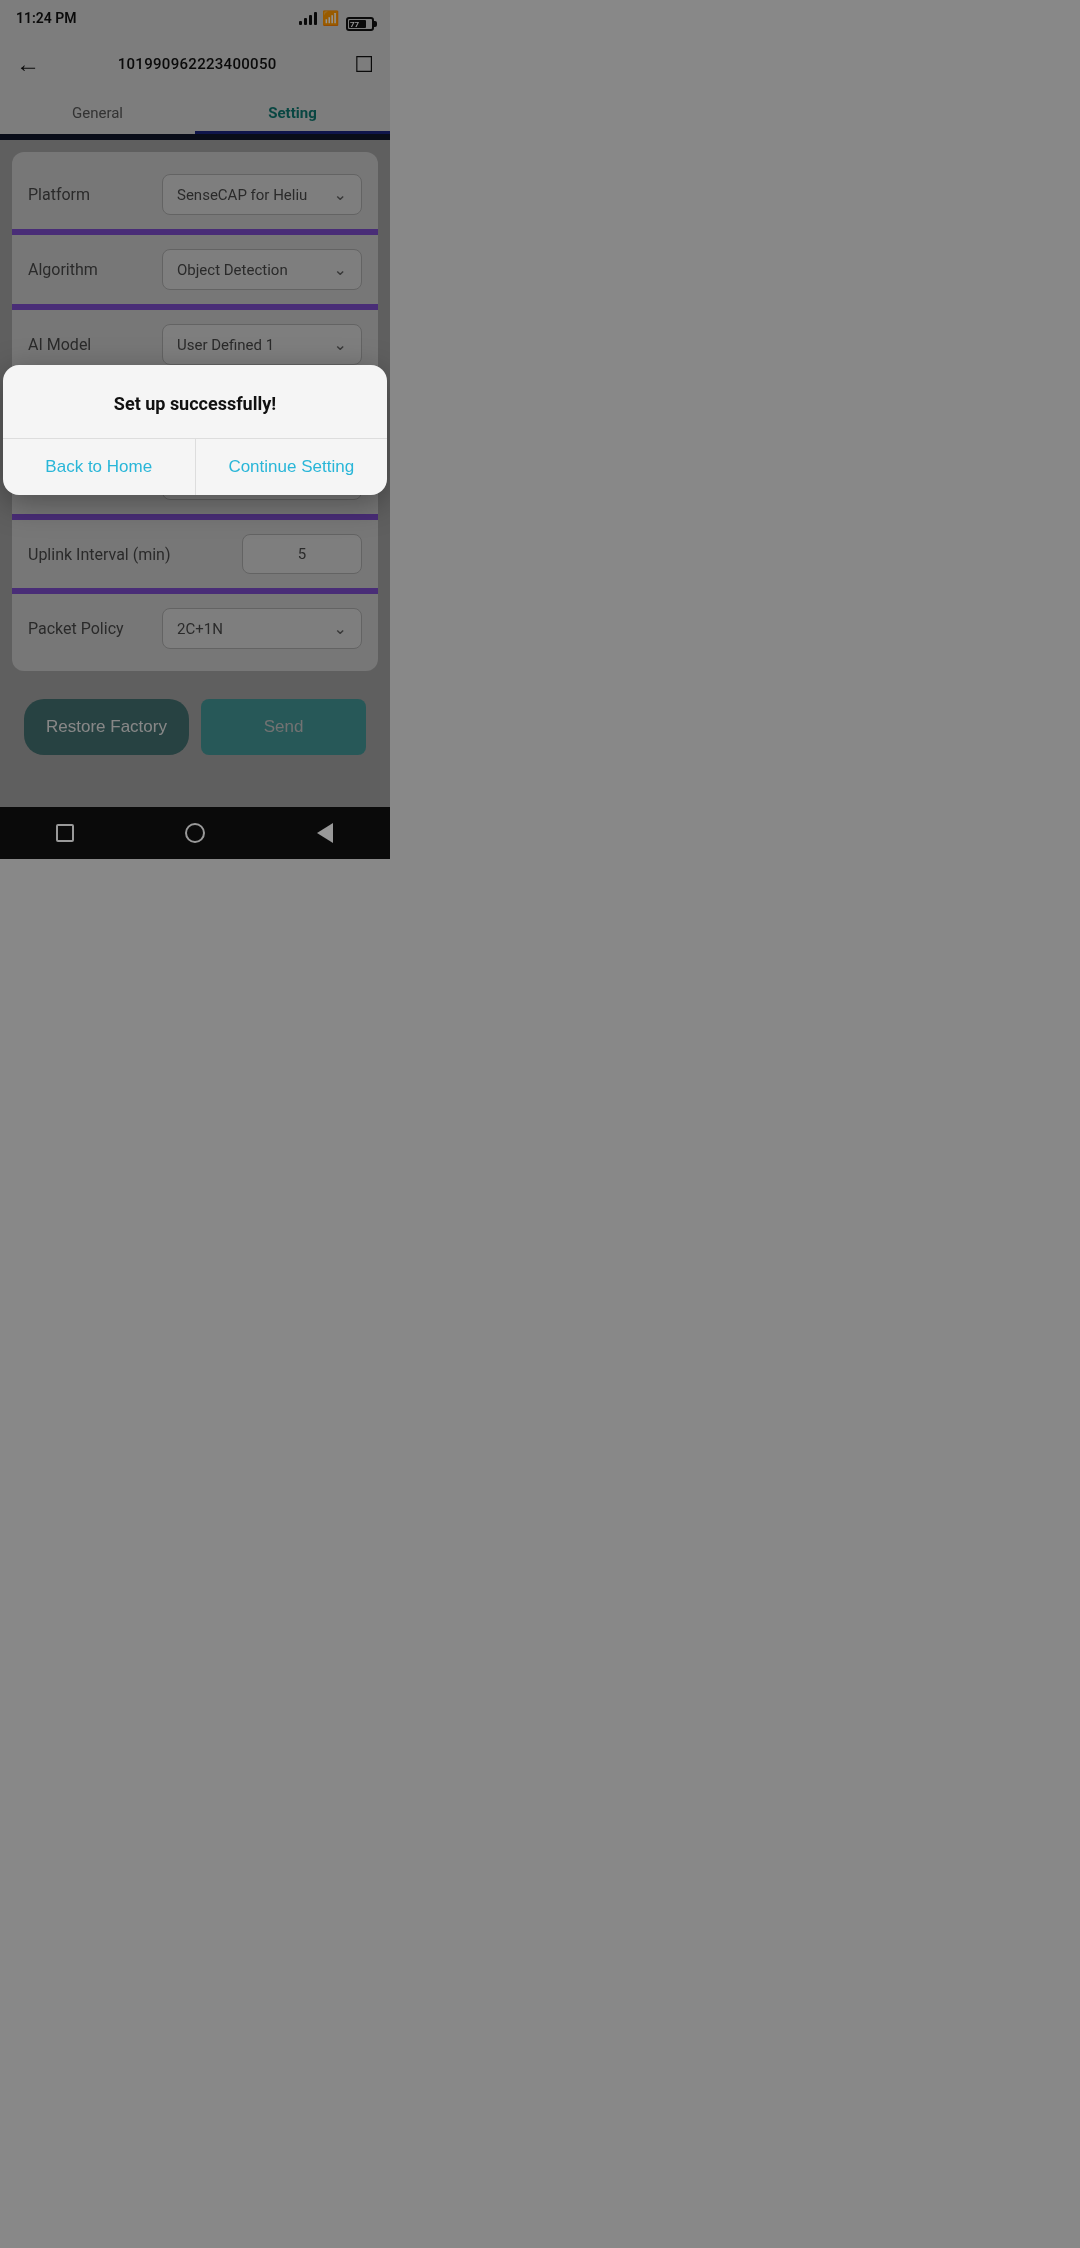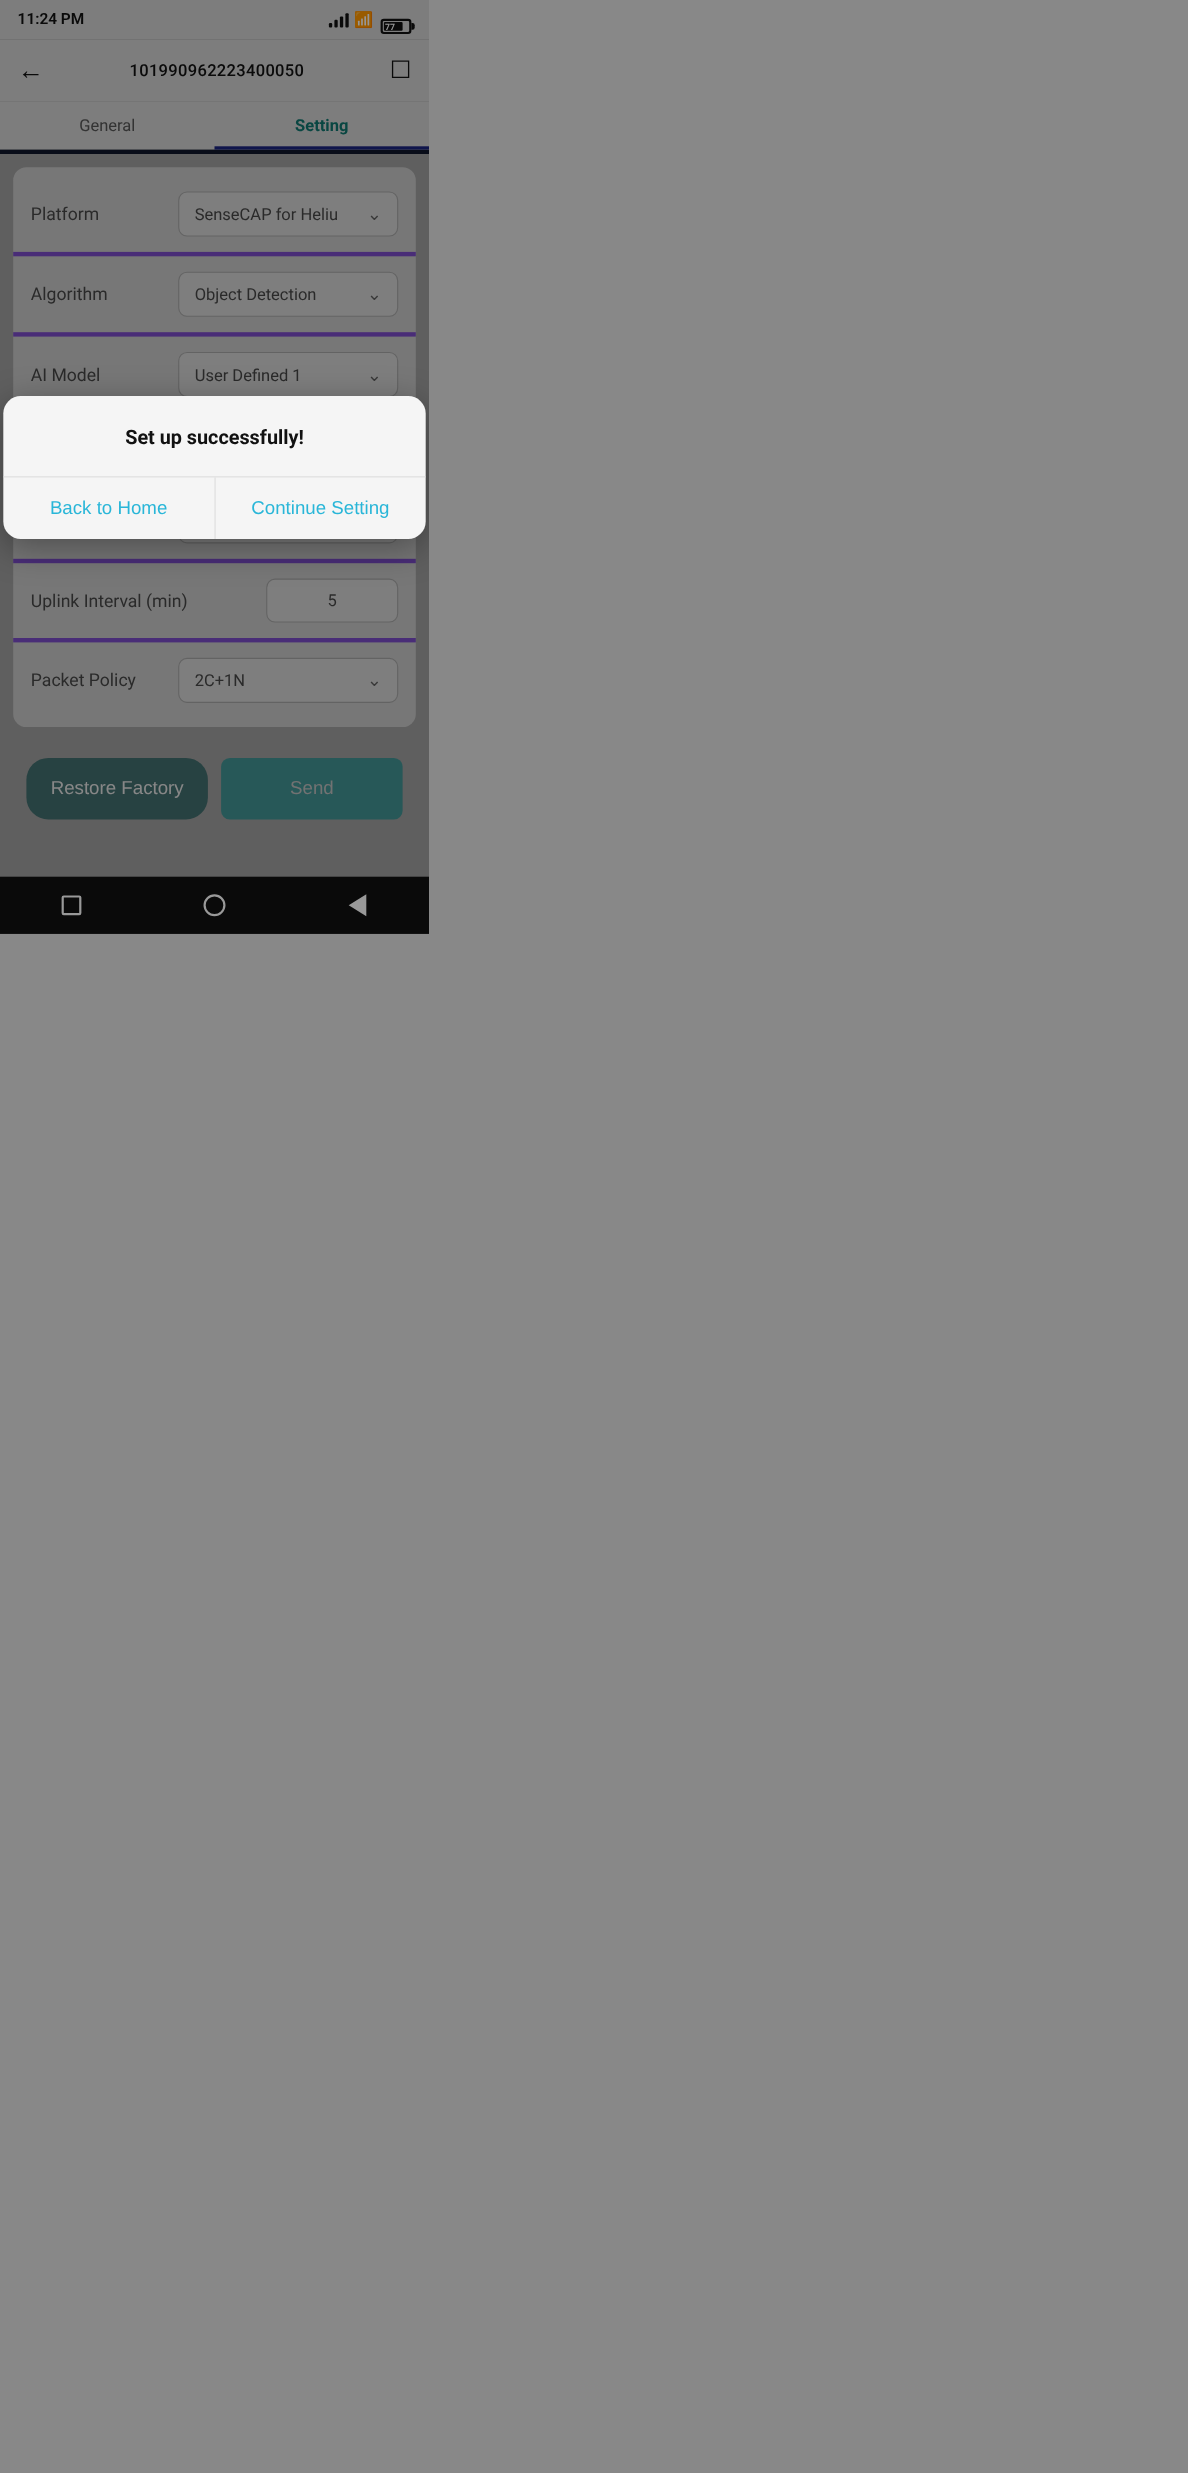--- a/index.html
+++ b/index.html
@@ -112,21 +112,21 @@
       font-size: 22px;
       color: #111;
       cursor: pointer;
     }
 
     
     .tabs {
       background: #d0d0d0;
       display: flex;
       height: 48px;
-      border-bottom: 4px solid #0f172a;
+      border-bottom: 6px solid #0f172a;
     }
     .tab {
       flex: 1;
       display: flex;
       align-items: center;
       justify-content: center;
       font-size: 15px;
       cursor: pointer;
       position: relative;
     }
@@ -162,21 +162,21 @@
       padding: 8px 0;
       margin-bottom: 16px;
       opacity: 0.7;
     }
 
     .setting-row {
       display: flex;
       align-items: center;
       justify-content: space-between;
       padding: 14px 16px;
-      border-bottom: 4px solid #6d28d9;
+      border-bottom: 6px solid #6d28d9;
       min-height: 60px;
     }
     .setting-row:last-child {
       border-bottom: none;
     }
 
     .setting-label {
       font-size: 16px;
       color: #222;
       font-weight: 400;

